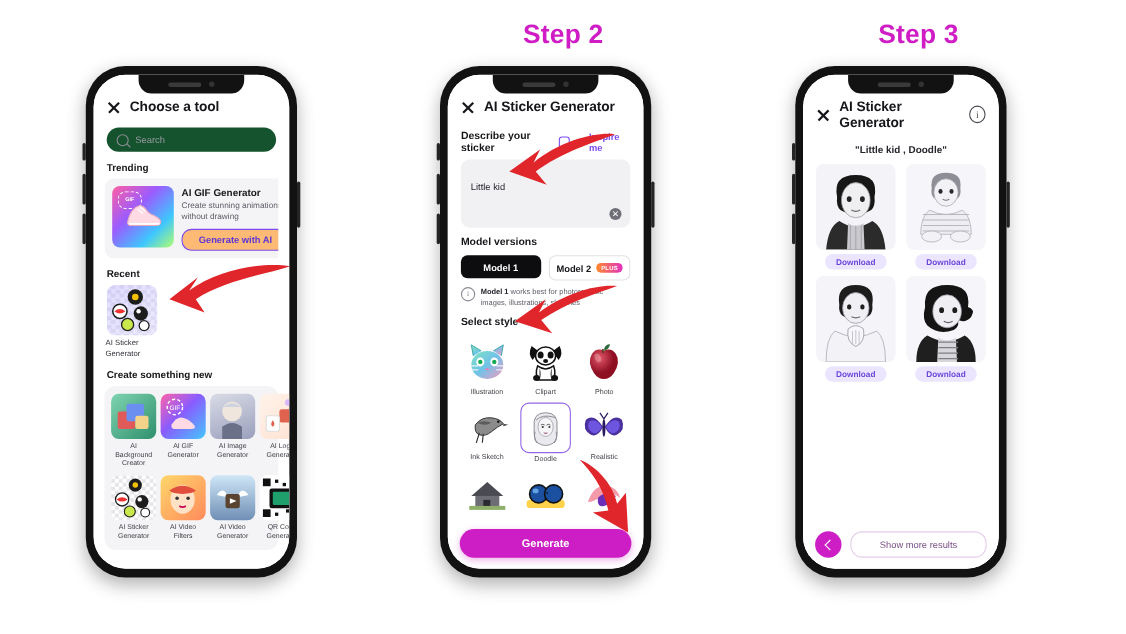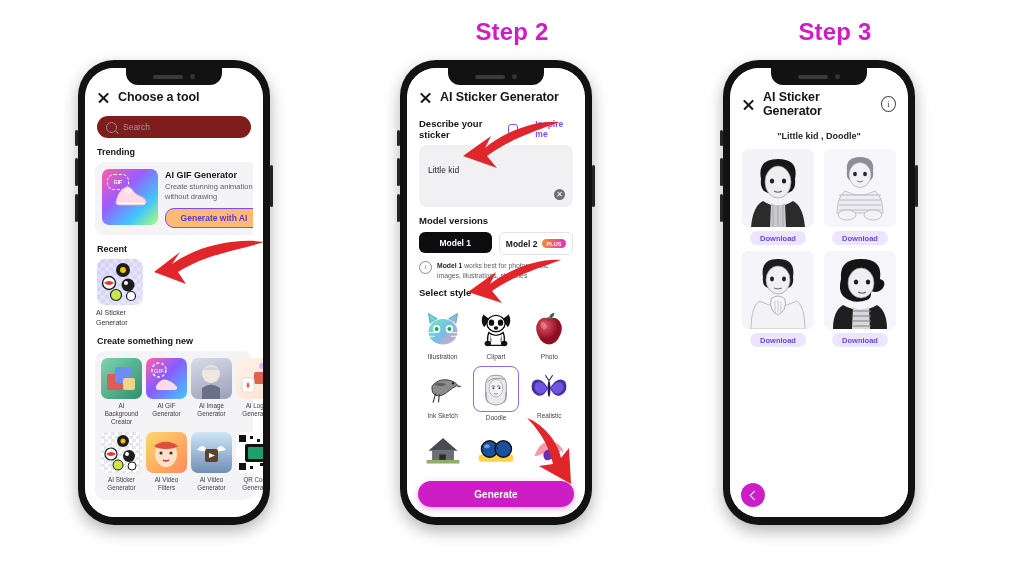--- a/index.html
+++ b/index.html
@@ -65,21 +65,21 @@
   .x-icon:after{transform:rotate(-45deg);}
   .app-title{font-size:12.5px;font-weight:bold;color:#16161a;letter-spacing:-.1px;}
   .info-icon{
     margin-left:auto;width:14px;height:14px;border:1.3px solid #4a4a52;border-radius:50%;
     display:flex;align-items:center;justify-content:center;
     font-size:9px;color:#4a4a52;font-family:"Liberation Serif",serif;line-height:1;
   }
 
   
   .search-bar{
-    margin:6px 12px 0 12px;height:22px;background:#7f1d1d;border-radius:11px;
+    margin:6px 12px 0 12px;height:22px;background:#14532d;border-radius:11px;
     display:flex;align-items:center;gap:6px;padding:0 9px;box-sizing:border-box;
   }
   .mag{width:9px;height:9px;border:1.3px solid #8d8d96;border-radius:50%;position:relative;flex:0 0 auto;}
   .mag:after{content:"";position:absolute;right:-3px;bottom:-2px;width:4px;height:1.3px;background:#8d8d96;transform:rotate(45deg);}
   .search-ph{font-size:8.5px;color:#9a9aa2;}
 
   .sec-title{font-size:9px;font-weight:bold;color:#16161a;margin:9px 12px 5px 12px;}
 
   .trend-row{margin:0 10px;display:flex;gap:5px;overflow:hidden;}
   .trend-card{
@@ -668,20 +668,21 @@
             </div>
             <div class="dl-btn">Download</div>
           </div>
 
         </div>
 
         <div class="bottom-bar">
           <div class="back-circle">
             <div class="chev"></div>
           </div>
+          <div class="more-btn">Show more results</div>
         </div>
       </div>
     </div>
   </div>
 
   <svg class="arrow" style="left:128px;top:236px;" width="140" height="62" viewBox="0 0 140 62">
     <path d="M136 6 C112 2 72 8 44 28 L52 16 L26 36 L58 48 L50 36 C78 18 112 14 136 6 Z" fill="#e0262a"></path>
   </svg>
 
   <svg class="arrow" style="left:453px;top:118px;" width="110" height="58" viewBox="0 0 110 58">

